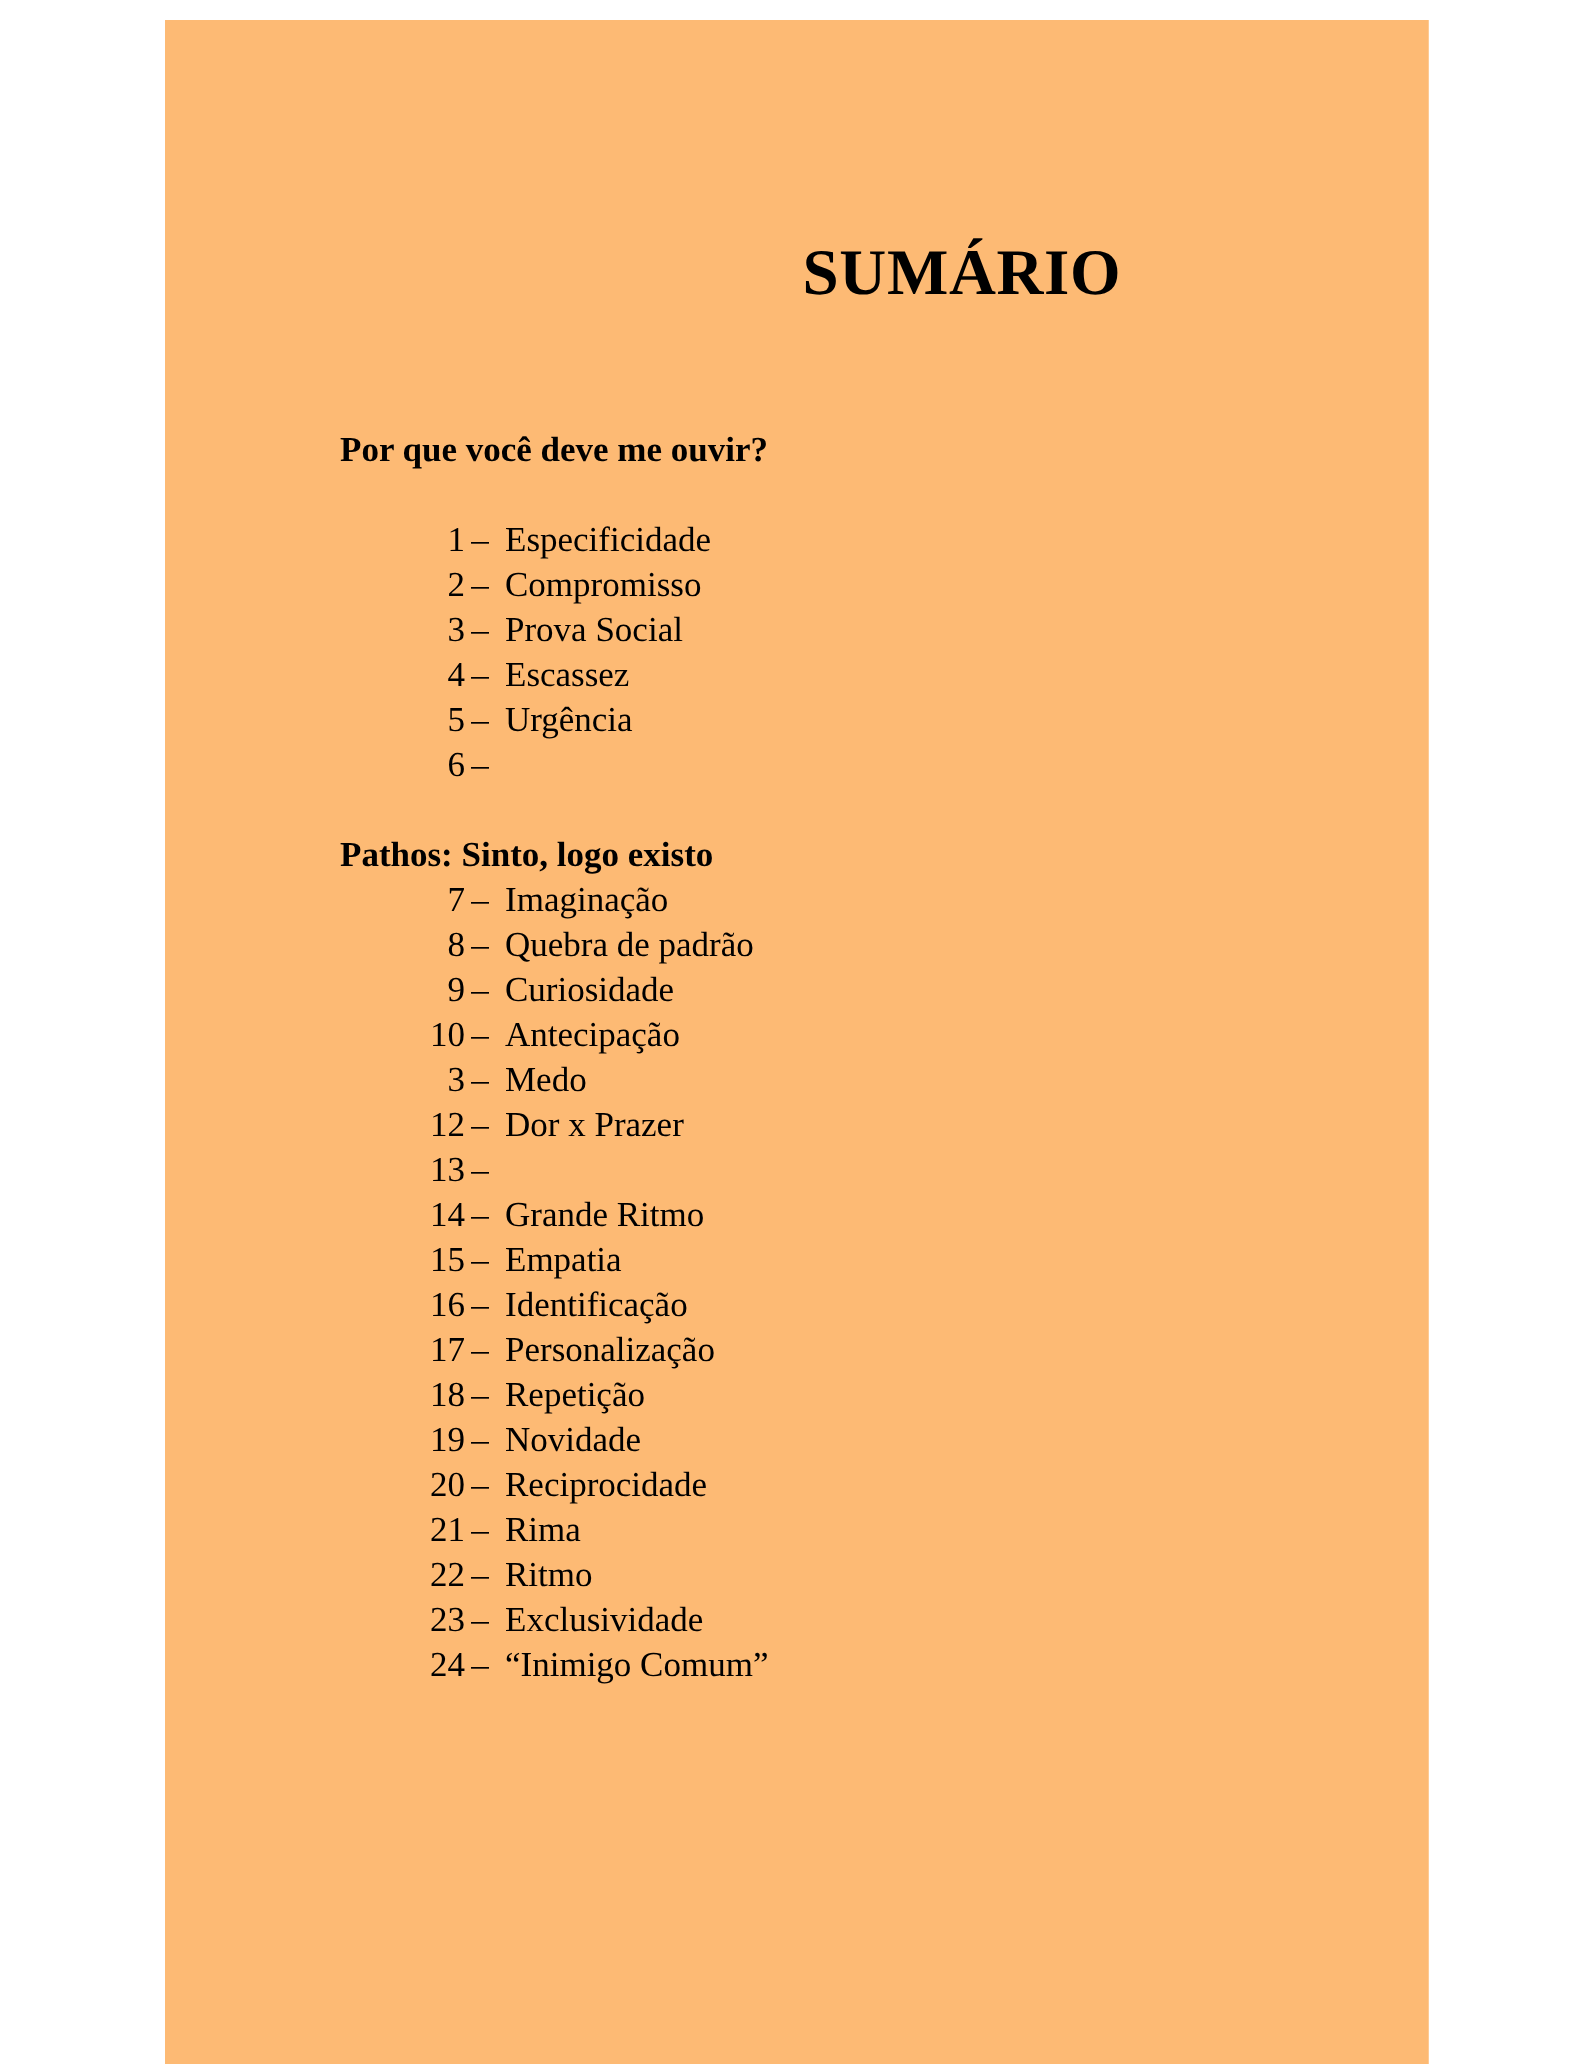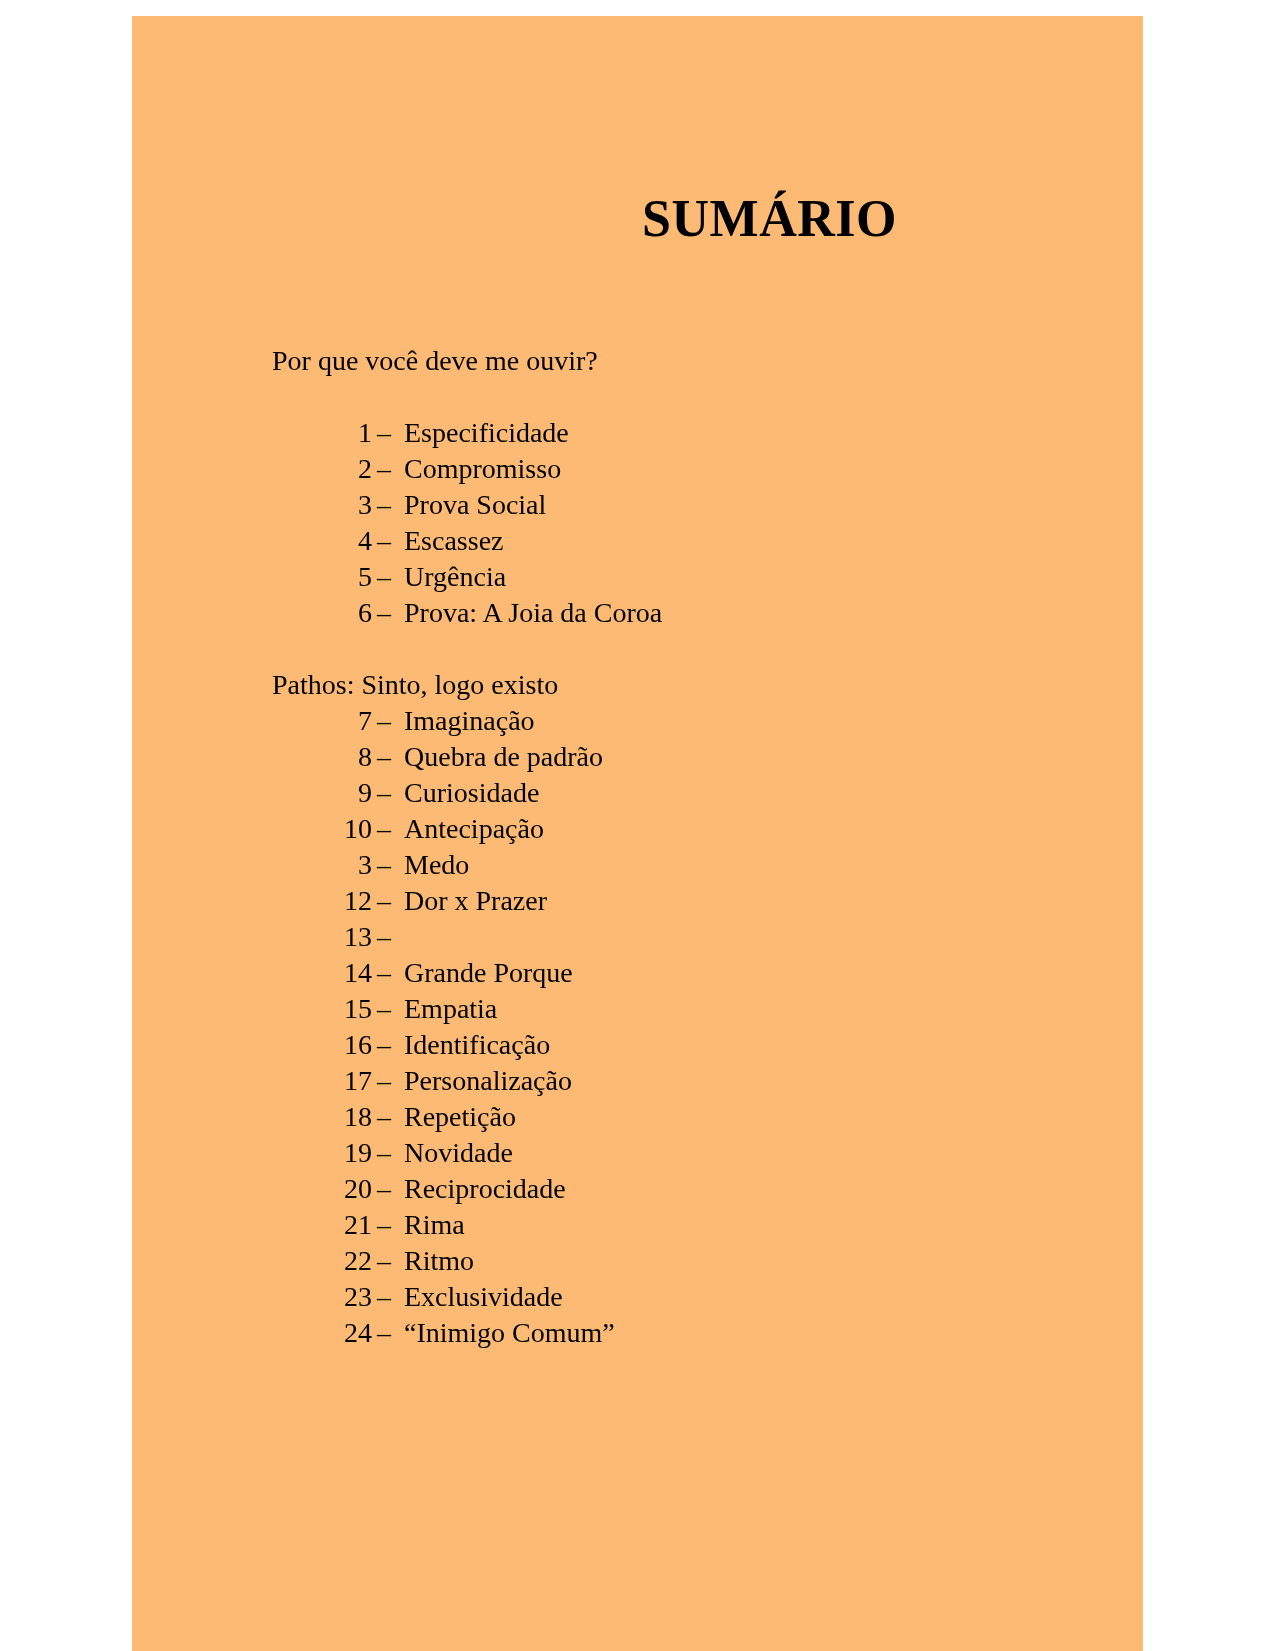--- a/index.html
+++ b/index.html
@@ -49,21 +49,21 @@
   }
 
   .section { margin: 0; }
 
   .blank-line {
     height: 36px;
     line-height: 36px;
   }
 
   .section-heading {
-    font-weight: normal;
+    font-weight: bold;
     font-size: 28px;
     line-height: 36px;
     white-space: pre;
   }
 
   
   .toc-list {
     list-style: none;
     margin: 0;
     padding: 0;
@@ -134,21 +134,20 @@
           <span class="toc-label">Escassez</span>
         </li>
         <li class="toc-item">
           <span class="toc-num">5</span>
           <span class="toc-dash">–</span>
           <span class="toc-label">Urgência</span>
         </li>
         <li class="toc-item">
           <span class="toc-num">6</span>
           <span class="toc-dash">–</span>
-          <span class="toc-label">Prova: A Joia da Coroa</span>
         </li>
       </ul>
     </div>
 
     <div class="blank-line">&nbsp;</div>
 
     <div class="section">
       <div class="section-heading">Pathos: Sinto, logo existo</div>
       <ul class="toc-list">
         <li class="toc-item">
@@ -181,21 +180,21 @@
           <span class="toc-dash">–</span>
           <span class="toc-label">Dor x Prazer</span>
         </li>
         <li class="toc-item">
           <span class="toc-num">13</span>
           <span class="toc-dash">–</span>
         </li>
         <li class="toc-item">
           <span class="toc-num">14</span>
           <span class="toc-dash">–</span>
-          <span class="toc-label">Grande Porque</span>
+          <span class="toc-label">Grande Ritmo</span>
         </li>
         <li class="toc-item">
           <span class="toc-num">15</span>
           <span class="toc-dash">–</span>
           <span class="toc-label">Empatia</span>
         </li>
         <li class="toc-item">
           <span class="toc-num">16</span>
           <span class="toc-dash">–</span>
           <span class="toc-label">Identificação</span>

